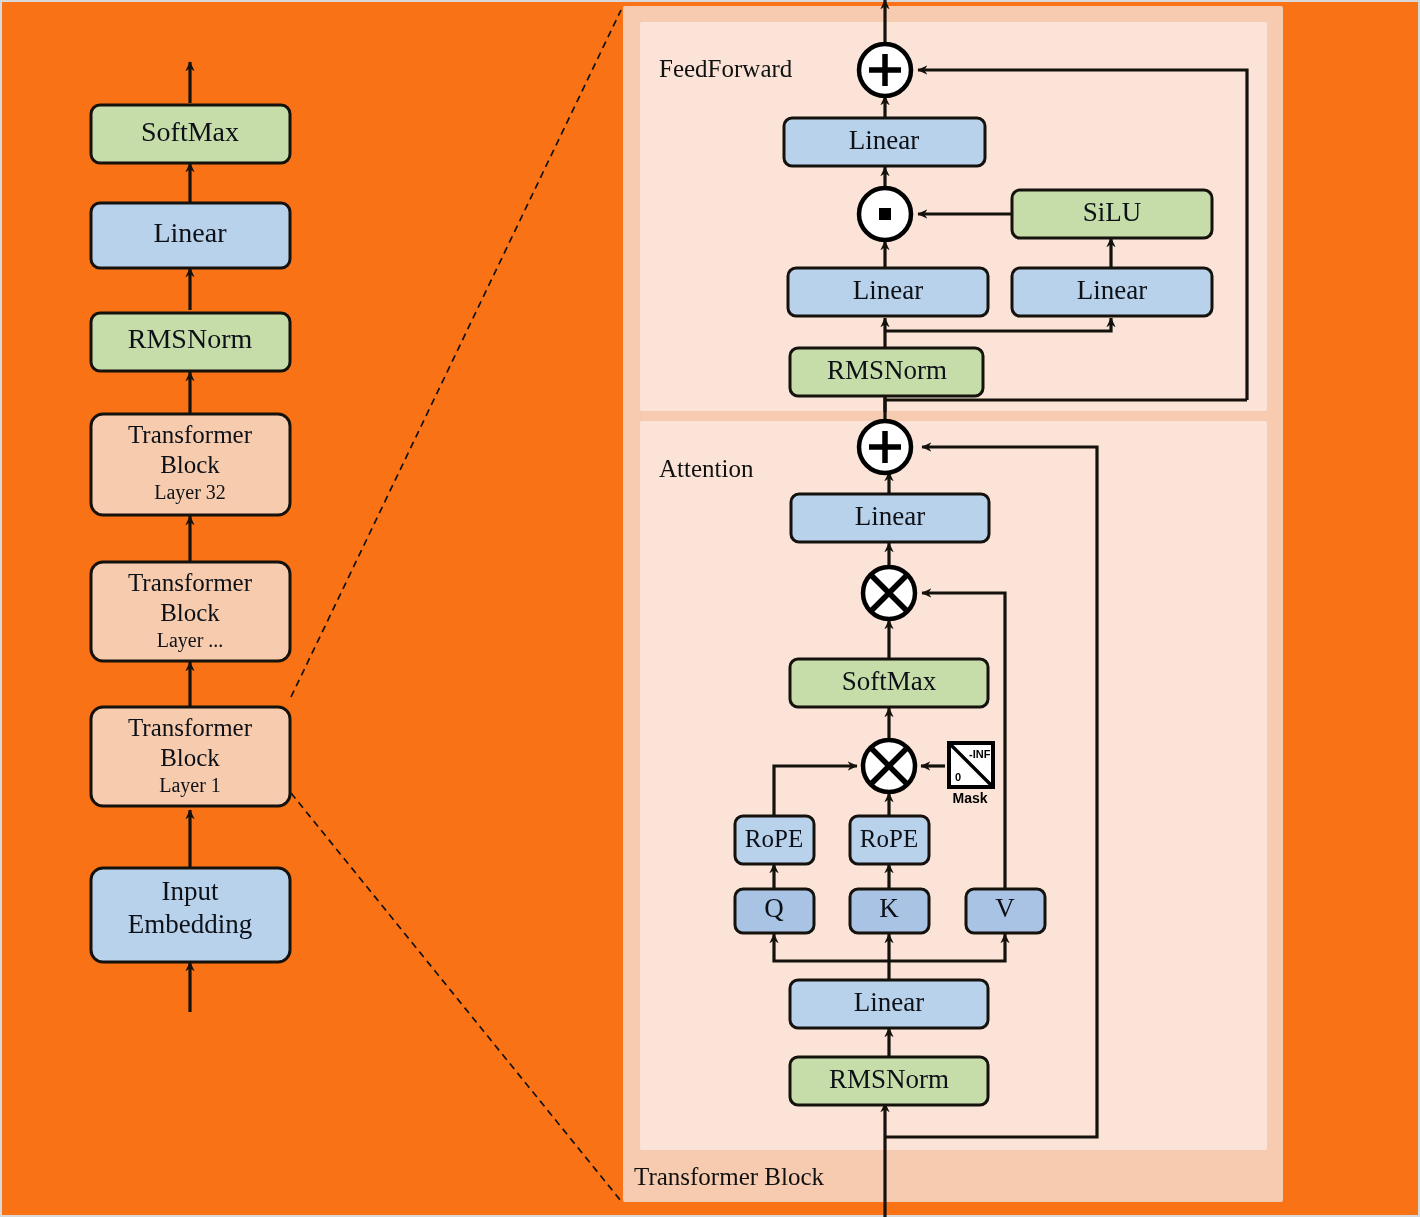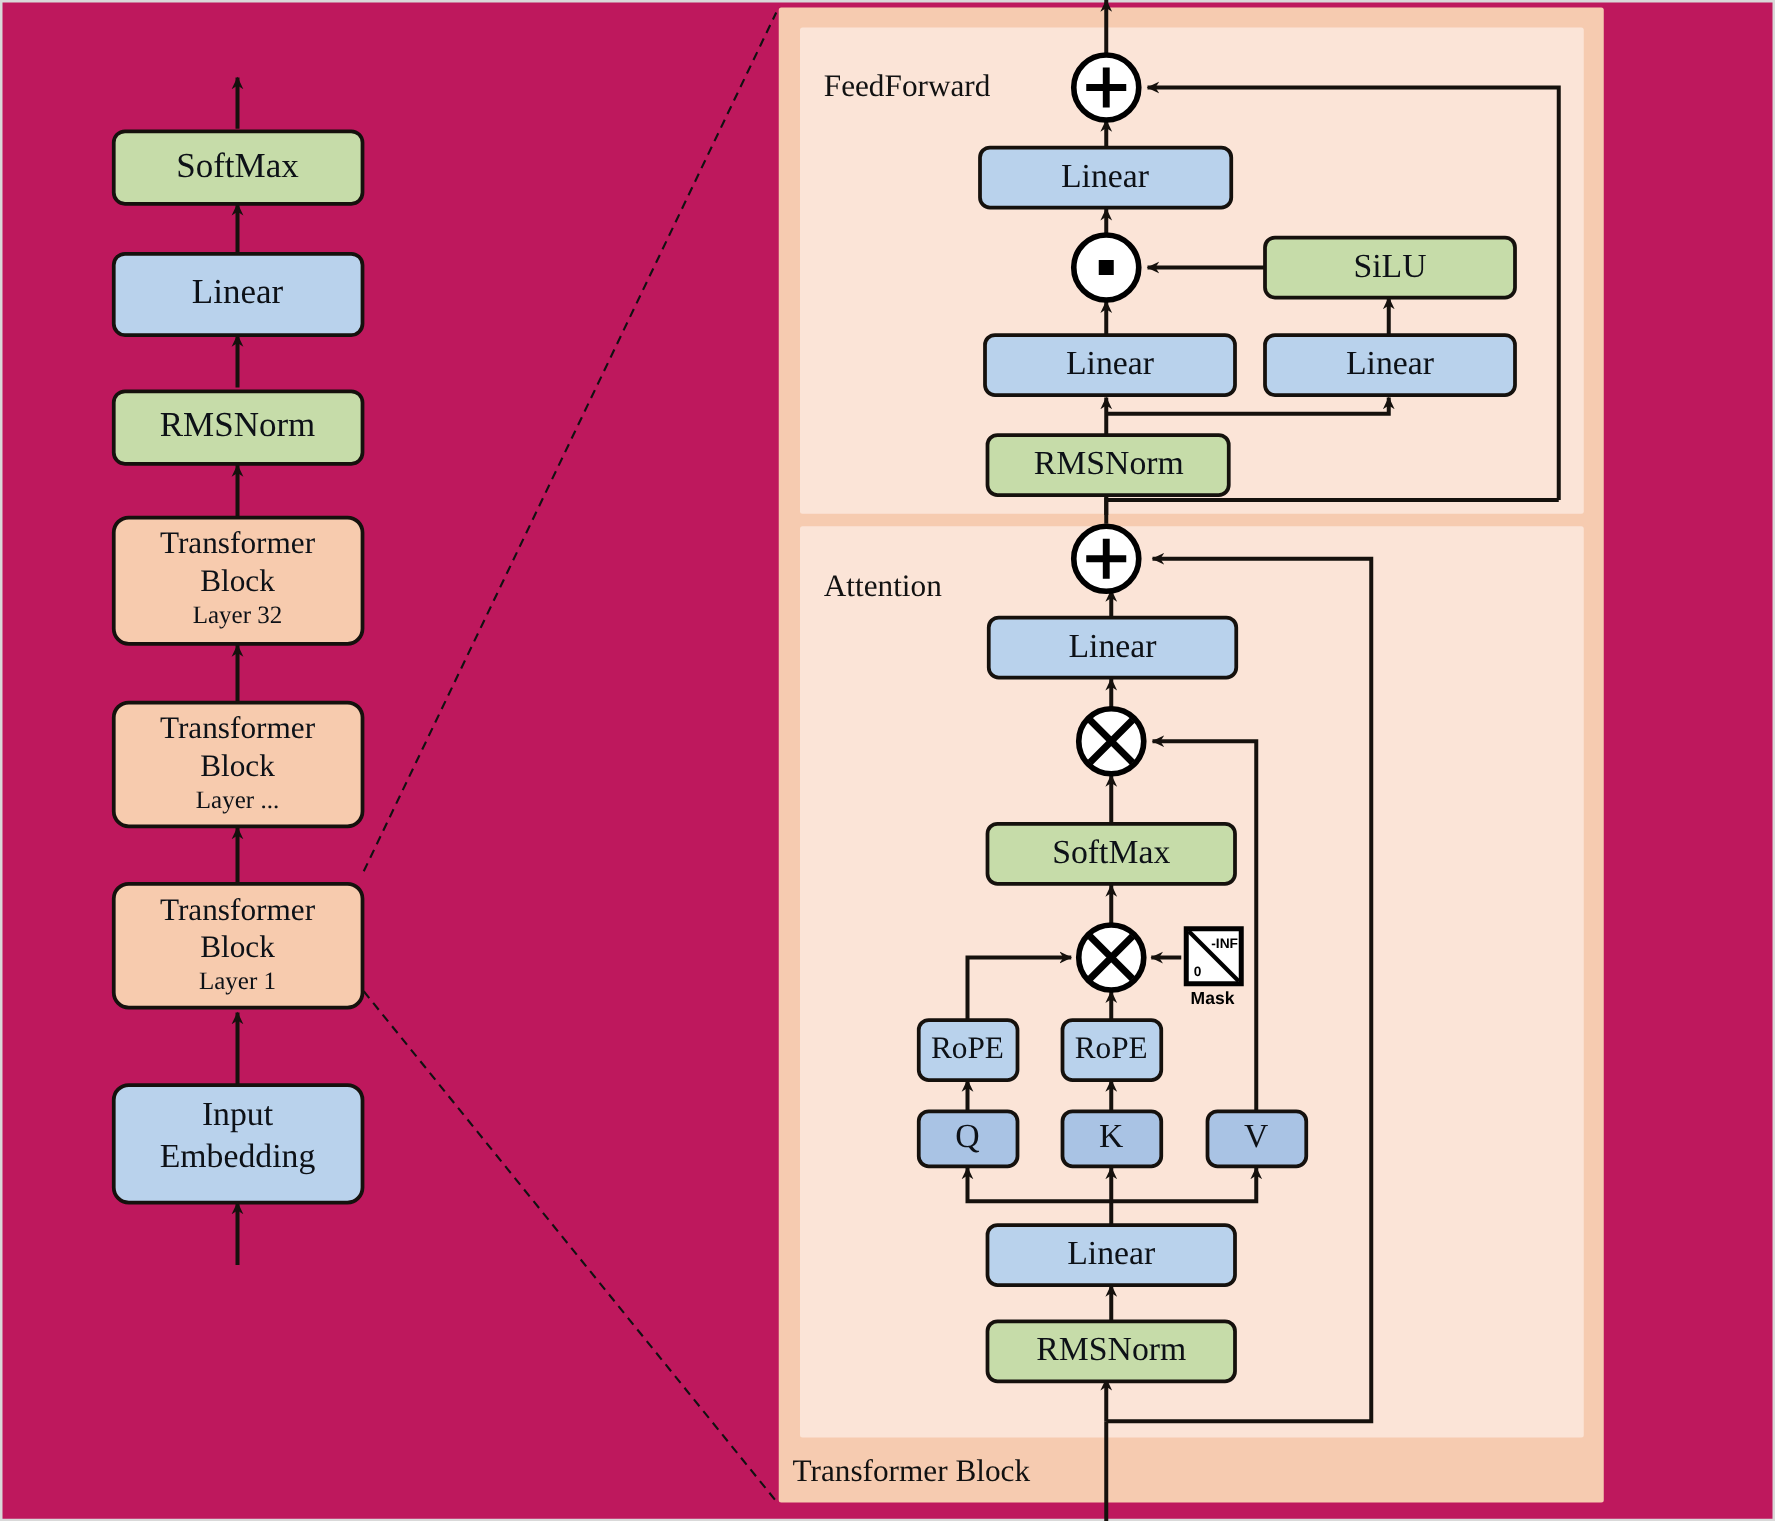--- a/index.html
+++ b/index.html
@@ -1,21 +1,21 @@
 <!DOCTYPE html>
 <html><head>
 <meta charset="utf-8">
 <style>
   html,body{margin:0;padding:0;background:#ffffff;}
   body{
     width:1420px;height:1217px;
     font-family:"Liberation Serif","DejaVu Serif",serif;
     overflow:hidden;
   }
-  #stage{position:relative;width:1420px;height:1217px;background:#be185d;}
+  #stage{position:relative;width:1420px;height:1217px;background:#f97316;}
   svg#diagram{position:absolute;left:0;top:0;width:1420px;height:1217px;display:block;}
   .box-label{
     font-family:"Liberation Serif","DejaVu Serif",serif;
     fill:#0d1117;
     text-anchor:middle;
     dominant-baseline:middle;
   }
   .panel-label{
     font-family:"Liberation Serif","DejaVu Serif",serif;
     fill:#111111;

